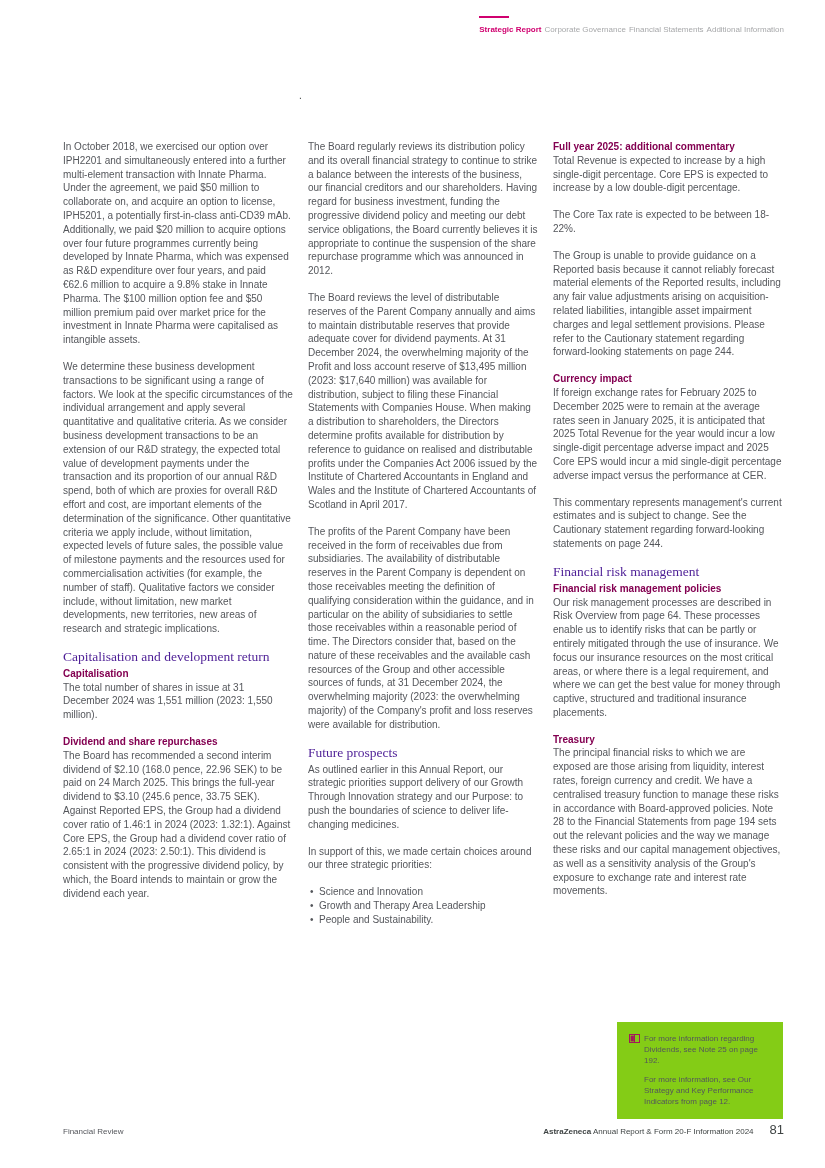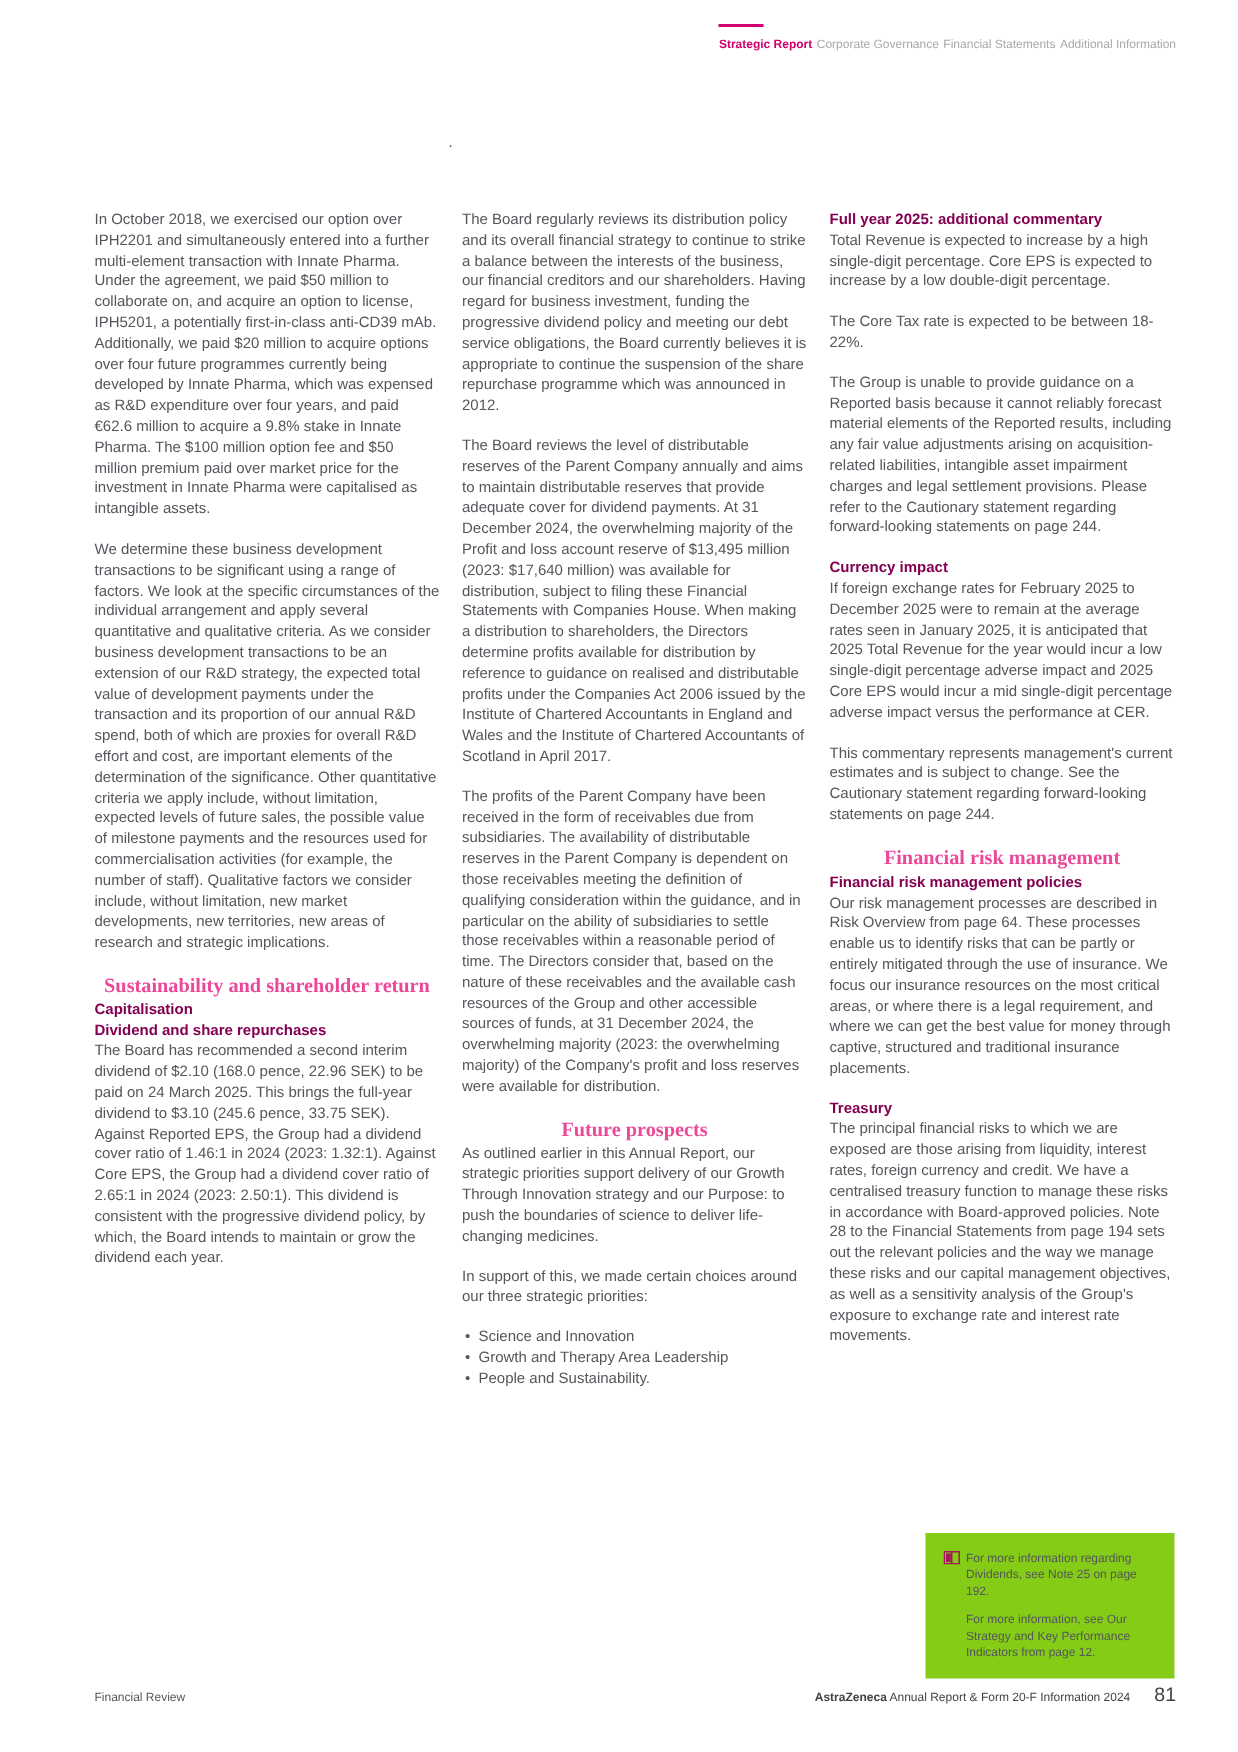--- a/index.html
+++ b/index.html
@@ -11,21 +11,21 @@
   .tab { color:#A7A8AA; position:relative; white-space:nowrap; cursor:default; }
   .tab.active { color:#D0006F; font-weight:bold; }
   .tab .tab-bar { position:absolute; top:-9px; left:0; width:30px; height:2px; background:#D0006F; }
 
   .stray { position:absolute; left:299px; top:90px; font-size:10px; color:#3F4444; }
 
   
   .columns { position:absolute; left:63px; top:140px; width:721px; display:flex; gap:15px; }
   .col { width:230px; font-size:10px; line-height:13.8px; color:#54565B; }
   .col .p { margin:0 0 13px 0; }
-  .col .h1 { font-family:"Liberation Serif", serif; font-weight:bold; font-size:13.5px; line-height:16px; color:#ec4899; margin:0 0 2px 0;text-align:center; }
+  .col .h1 { font-family:"Liberation Serif", serif; font-weight:normal; font-size:13.5px; line-height:16px; color:#4c1d95; margin:0 0 2px 0; }
   .col .h2 { font-weight:bold; font-size:10px; line-height:13.8px; color:#830051; margin:0; }
   .col ul.bullets { margin:0; padding:0; list-style:none; }
   .col ul.bullets li { position:relative; padding-left:11px; }
   .col ul.bullets li::before { content:"\2022"; position:absolute; left:2px; }
 
   
   .infobox { position:absolute; left:617px; top:1022px; width:166px; box-sizing:border-box; background:#84cc16; padding:11px 10px 12px 12px; font-size:8px; line-height:11px; color:#54565B; }
   .infobox .note { display:flex; gap:4px; margin-bottom:8px; }
   .infobox .note:last-child { margin-bottom:0; }
   .infobox .note .icon { flex:0 0 11px; padding-top:1px; }
@@ -50,22 +50,23 @@
       <span class="tab">Financial Statements</span>
       <span class="tab">Additional Information</span>
     </nav>
 
   <span class="stray">.</span>
 
   <main class="columns">
       <div class="col">
         <div class="p">In October 2018, we exercised our option over IPH2201 and simultaneously entered into a further multi-element transaction with Innate Pharma. Under the agreement, we paid $50 million to collaborate on, and acquire an option to license, IPH5201, a potentially first-in-class anti-CD39 mAb. Additionally, we paid $20 million to acquire options over four future programmes currently being developed by Innate Pharma, which was expensed as R&amp;D expenditure over four years, and paid €62.6 million to acquire a 9.8% stake in Innate Pharma. The $100 million option fee and $50 million premium paid over market price for the investment in Innate Pharma were capitalised as intangible assets.</div>
         <div class="p">We determine these business development transactions to be significant using a range of factors. We look at the specific circumstances of the individual arrangement and apply several quantitative and qualitative criteria. As we consider business development transactions to be an extension of our R&amp;D strategy, the expected total value of development payments under the transaction and its proportion of our annual R&amp;D spend, both of which are proxies for overall R&amp;D effort and cost, are important elements of the determination of the significance. Other quantitative criteria we apply include, without limitation, expected levels of future sales, the possible value of milestone payments and the resources used for commercialisation activities (for example, the number of staff). Qualitative factors we consider include, without limitation, new market developments, new territories, new areas of research and strategic implications.</div>
-        <div class="h1">Sustainability and shareholder return</div>
+        <div class="h1">Capitalisation and development return</div>
         <div class="h2">Capitalisation</div>
+        <div class="p">The total number of shares in issue at 31 December 2024 was 1,551 million (2023: 1,550 million).</div>
         <div class="h2">Dividend and share repurchases</div>
         <div class="p">The Board has recommended a second interim dividend of $2.10 (168.0 pence, 22.96 SEK) to be paid on 24 March 2025. This brings the full-year dividend to $3.10 (245.6 pence, 33.75 SEK). Against Reported EPS, the Group had a dividend cover ratio of 1.46:1 in 2024 (2023: 1.32:1). Against Core EPS, the Group had a dividend cover ratio of 2.65:1 in 2024 (2023: 2.50:1). This dividend is consistent with the progressive dividend policy, by which, the Board intends to maintain or grow the dividend each year.</div>
       </div>
       <div class="col">
         <div class="p">The Board regularly reviews its distribution policy and its overall financial strategy to continue to strike a balance between the interests of the business, our financial creditors and our shareholders. Having regard for business investment, funding the progressive dividend policy and meeting our debt service obligations, the Board currently believes it is appropriate to continue the suspension of the share repurchase programme which was announced in 2012.</div>
         <div class="p">The Board reviews the level of distributable reserves of the Parent Company annually and aims to maintain distributable reserves that provide adequate cover for dividend payments. At 31 December 2024, the overwhelming majority of the Profit and loss account reserve of $13,495 million (2023: $17,640 million) was available for distribution, subject to filing these Financial Statements with Companies House. When making a distribution to shareholders, the Directors determine profits available for distribution by reference to guidance on realised and distributable profits under the Companies Act 2006 issued by the Institute of Chartered Accountants in England and Wales and the Institute of Chartered Accountants of Scotland in April 2017.</div>
         <div class="p">The profits of the Parent Company have been received in the form of receivables due from subsidiaries. The availability of distributable reserves in the Parent Company is dependent on those receivables meeting the definition of qualifying consideration within the guidance, and in particular on the ability of subsidiaries to settle those receivables within a reasonable period of time. The Directors consider that, based on the nature of these receivables and the available cash resources of the Group and other accessible sources of funds, at 31 December 2024, the overwhelming majority (2023: the overwhelming majority) of the Company's profit and loss reserves were available for distribution.</div>
         <div class="h1">Future prospects</div>
         <div class="p">As outlined earlier in this Annual Report, our strategic priorities support delivery of our Growth Through Innovation strategy and our Purpose: to push the boundaries of science to deliver life-changing medicines.</div>
         <div class="p">In support of this, we made certain choices around our three strategic priorities:</div>

